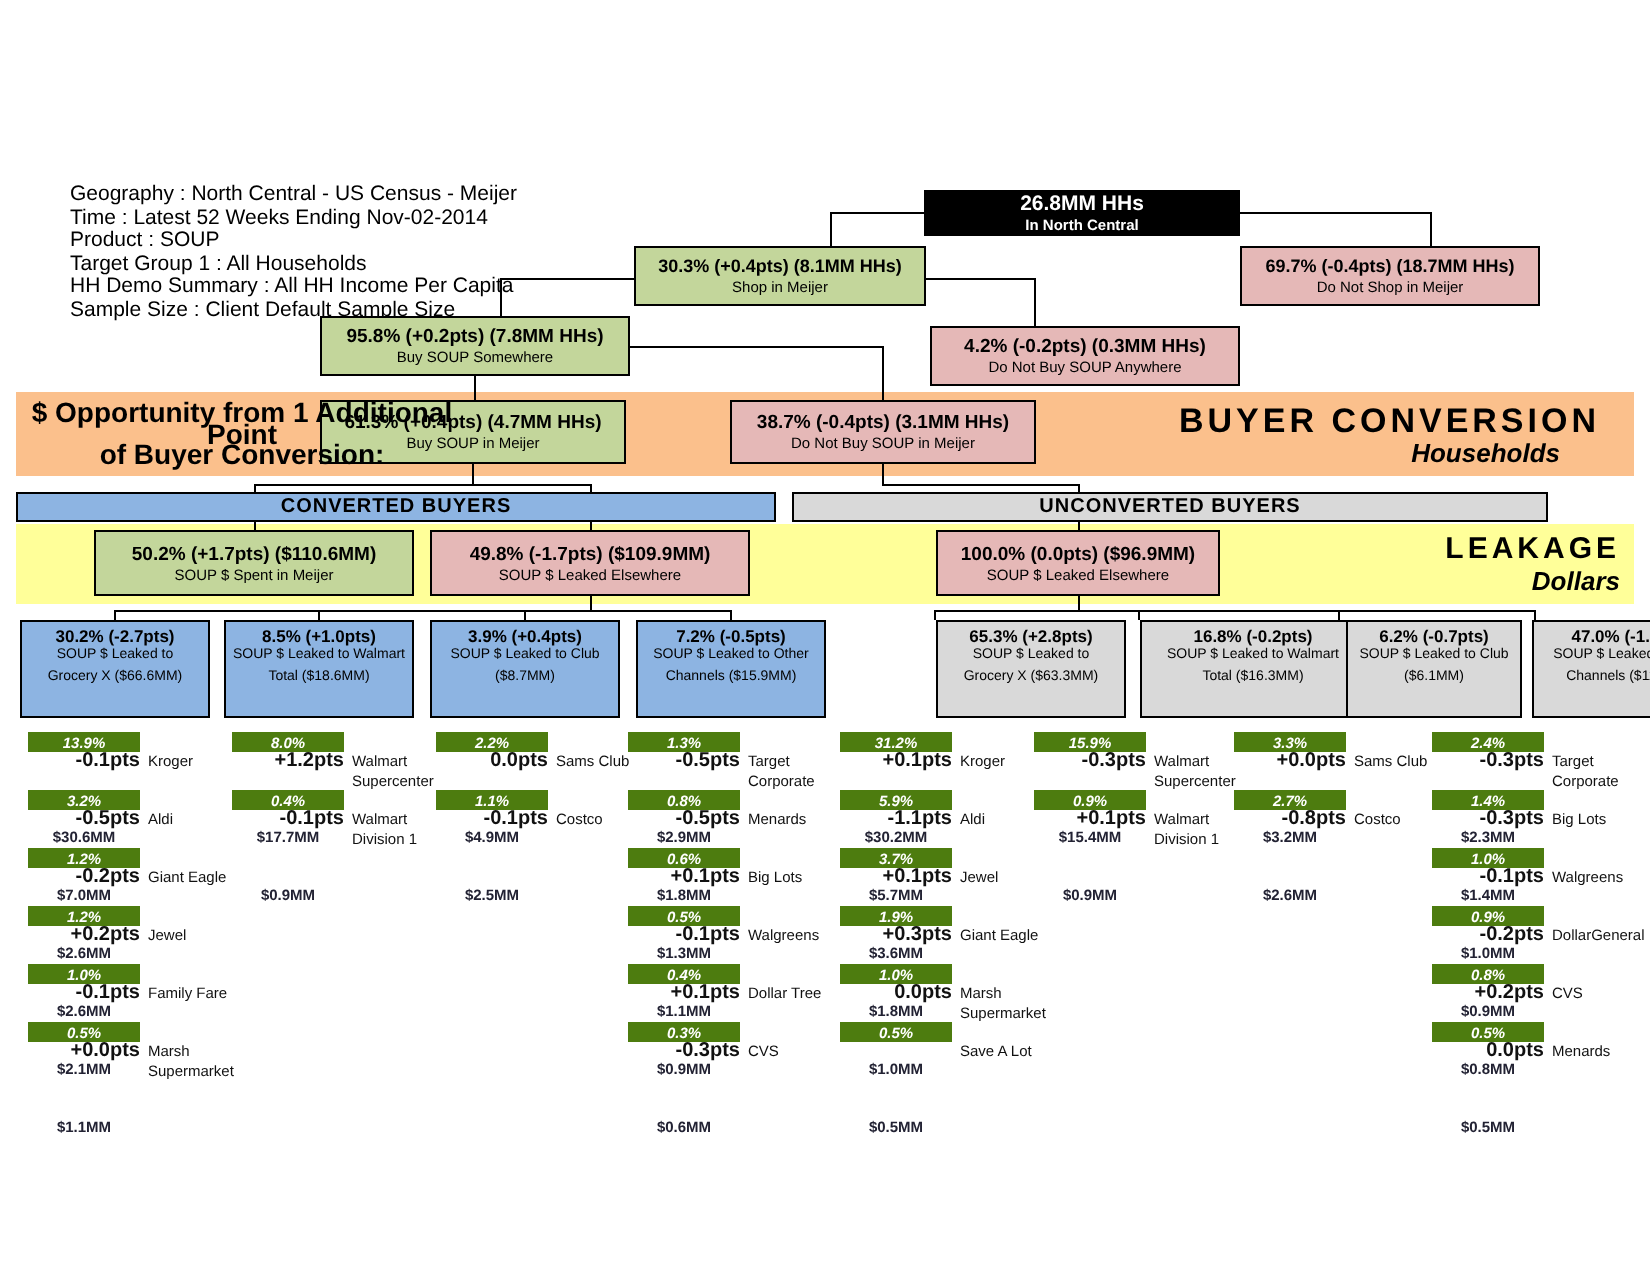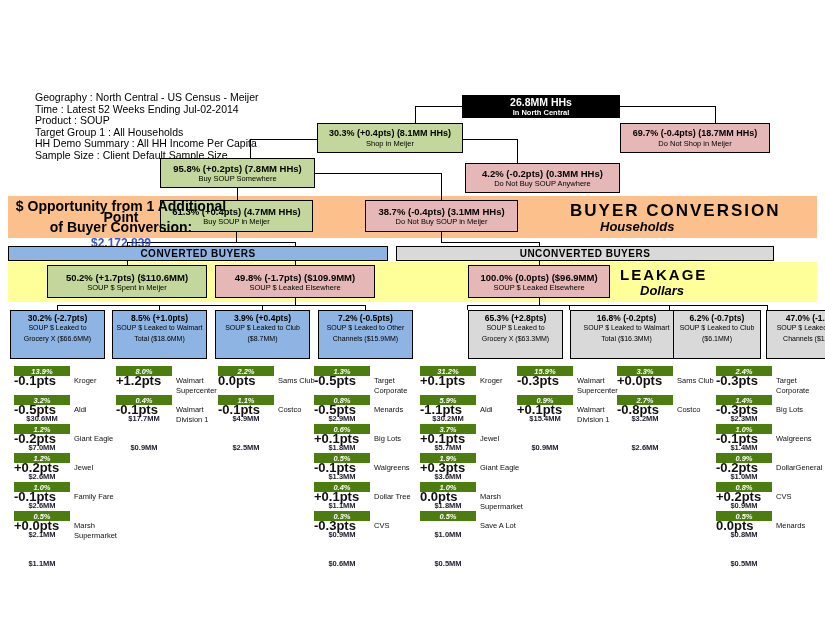--- a/index.html
+++ b/index.html
@@ -21,50 +21,50 @@
   .node{position:absolute;z-index:2;border:1px solid #000;box-sizing:border-box;
         display:flex;flex-direction:column;align-items:center;justify-content:center;text-align:center;}
   .node .t{font-size:9.5px;font-weight:bold;white-space:nowrap;line-height:11px;}
   .node .s{font-size:7.5px;line-height:9px;}
   .green{background:#c3d69b;}
   .pink{background:#e5b8b7;}
   .black{background:#000;color:#fff;}
   .black .t{font-size:10.5px;line-height:11px;}
   .black .s{font-size:7.5px;font-weight:bold;}
   
-  .sect{position:absolute;z-index:2;text-align:left;font-weight:bold;color:#000;}
+  .sect{position:absolute;z-index:2;text-align:right;font-weight:bold;color:#000;}
   .sect.italic{font-weight:bold;font-style:italic;letter-spacing:0;}
   
   .opp{position:absolute;left:10px;top:201px;width:222px;z-index:2;text-align:center;}
   .opp .l{font-size:14px;font-weight:bold;line-height:10.5px;}
   .opp .v{font-size:12px;font-weight:bold;color:#3a53c8;margin-top:3px;}
   
   .chan{position:absolute;top:310px;height:49px;z-index:2;border:1px solid #000;box-sizing:border-box;
         text-align:center;padding-top:2px;}
   .chan .t{font-size:8.5px;font-weight:bold;line-height:10px;}
   .chan .s{font-size:7px;line-height:10.5px;white-space:pre-line;}
   .chan.converted{background:#8db4e2;}
   .chan.unconverted{background:#d9d9d9;margin-left:48px;}
   
   .col{position:absolute;top:366px;width:104px;z-index:2;}
   .entry{height:29px;display:grid;grid-template-columns:56px 1fr;grid-template-rows:10px 9px 9px;}
   .entry .badge{grid-column:1;grid-row:1;background:#4d7c0f;color:#fff;font-size:7.5px;font-weight:bold;
                 display:flex;align-items:center;justify-content:center;height:10px;font-style:italic;}
   .entry .name{grid-column:2;grid-row:1/4;font-size:7.5px;line-height:9.5px;padding-left:4px;color:#111;margin-top:10px;}
-  .entry .pts{grid-column:1;grid-row:2;font-size:13px;font-weight:bold;text-align:left;color:#111;line-height:9px;}
+  .entry .pts{grid-column:1;grid-row:2;font-size:10px;font-weight:bold;text-align:right;color:#111;line-height:9px;}
   .entry .val{grid-column:1;grid-row:3;font-size:7.5px;font-weight:bold;text-align:center;color:#223;line-height:9px;margin-top:29px;}
 </style>
 </head>
 <body>
 
 <div class="stage">
 
   <div class="hdr">
     <div>Geography : North Central - US Census - Meijer</div>
-    <div>Time : Latest 52 Weeks Ending Jul-02-2014</div>
+    <div>Time : Latest 52 Weeks Ending Nov-02-2014</div>
     <div>Product : SOUP</div>
     <div>Target Group 1 : All Households</div>
     <div>HH Demo Summary : All HH Income Per Capita</div>
     <div>Sample Size : Client Default Sample Size</div>
   </div>
 
   <div class="band-orange"></div>
   <div class="band-yellow"></div>
 
   <div class="ln" style="left:415px;top:106px;width:47px;height:1px"></div>
@@ -135,21 +135,20 @@
     <div class="s">SOUP $ Leaked Elsewhere</div>
   </div>
   <div class="node pink" style="left:468px;top:265px;width:142px;height:33px">
     <div class="t">100.0% (0.0pts) ($96.9MM)</div>
     <div class="s">SOUP $ Leaked Elsewhere</div>
   </div>
 
   <div class="opp">
     <div class="l">$ Opportunity from 1 Additional Point</div>
     <div class="l">of Buyer Conversion:</div>
-    <div class="v">$2,172,839</div>
   </div>
 
   <div class="sect" style="left:570px;top:201px;width:230px;font-size:17px;letter-spacing:2px">BUYER CONVERSION</div>
   <div class="sect italic" style="left:600px;top:219px;width:180px;font-size:13px">Households</div>
   <div class="sect" style="left:620px;top:266px;width:190px;font-size:15px;letter-spacing:2px">LEAKAGE</div>
   <div class="sect italic" style="left:640px;top:283px;width:170px;font-size:13px">Dollars</div>
 
   <div class="band-label band-conv">CONVERTED BUYERS</div>
   <div class="band-label band-unconv">UNCONVERTED BUYERS</div>
 

